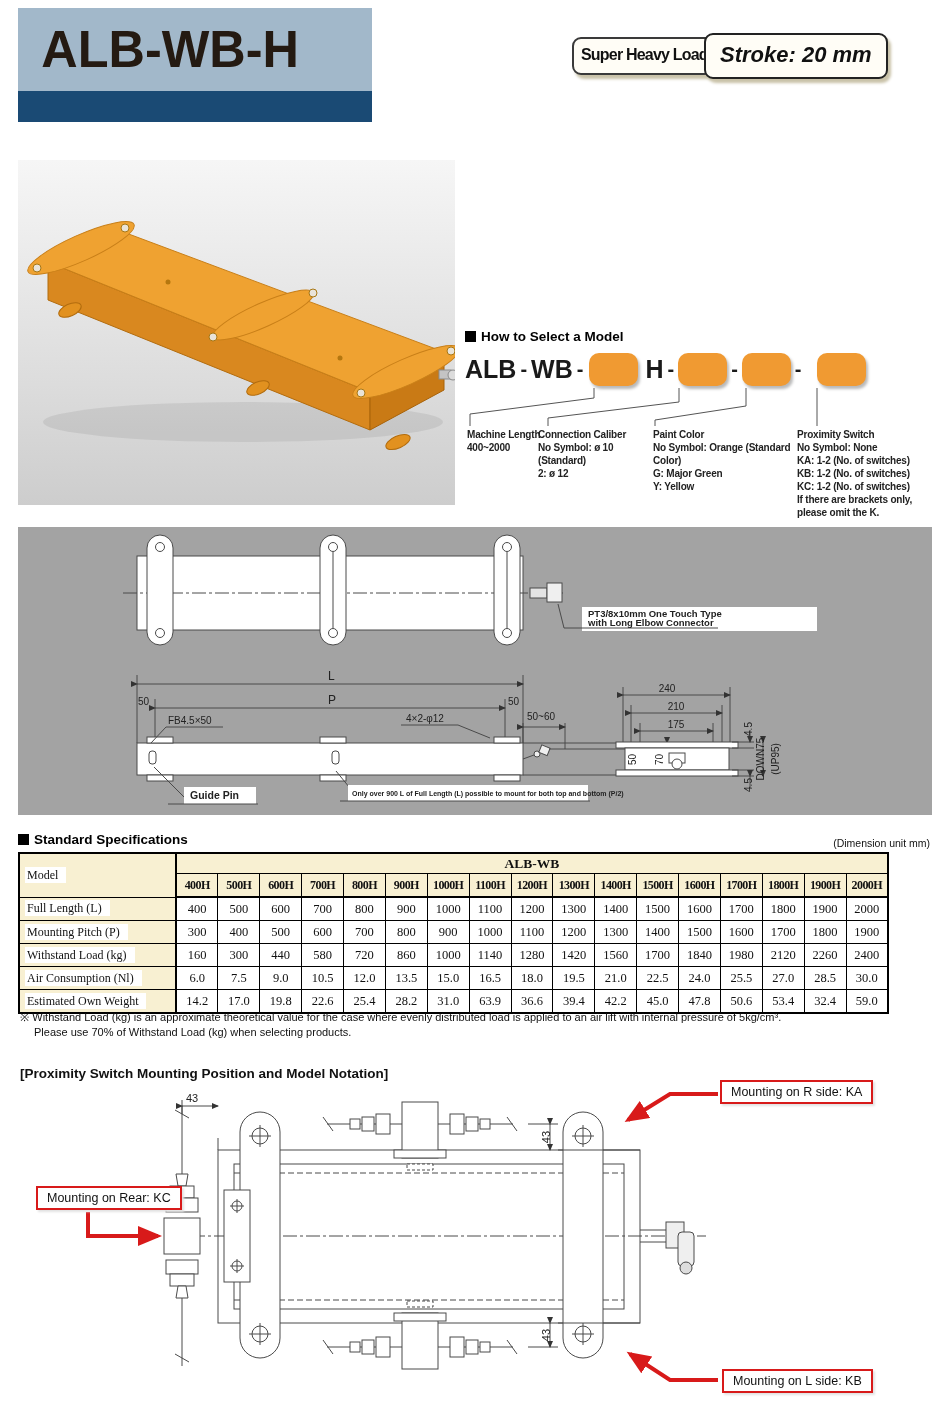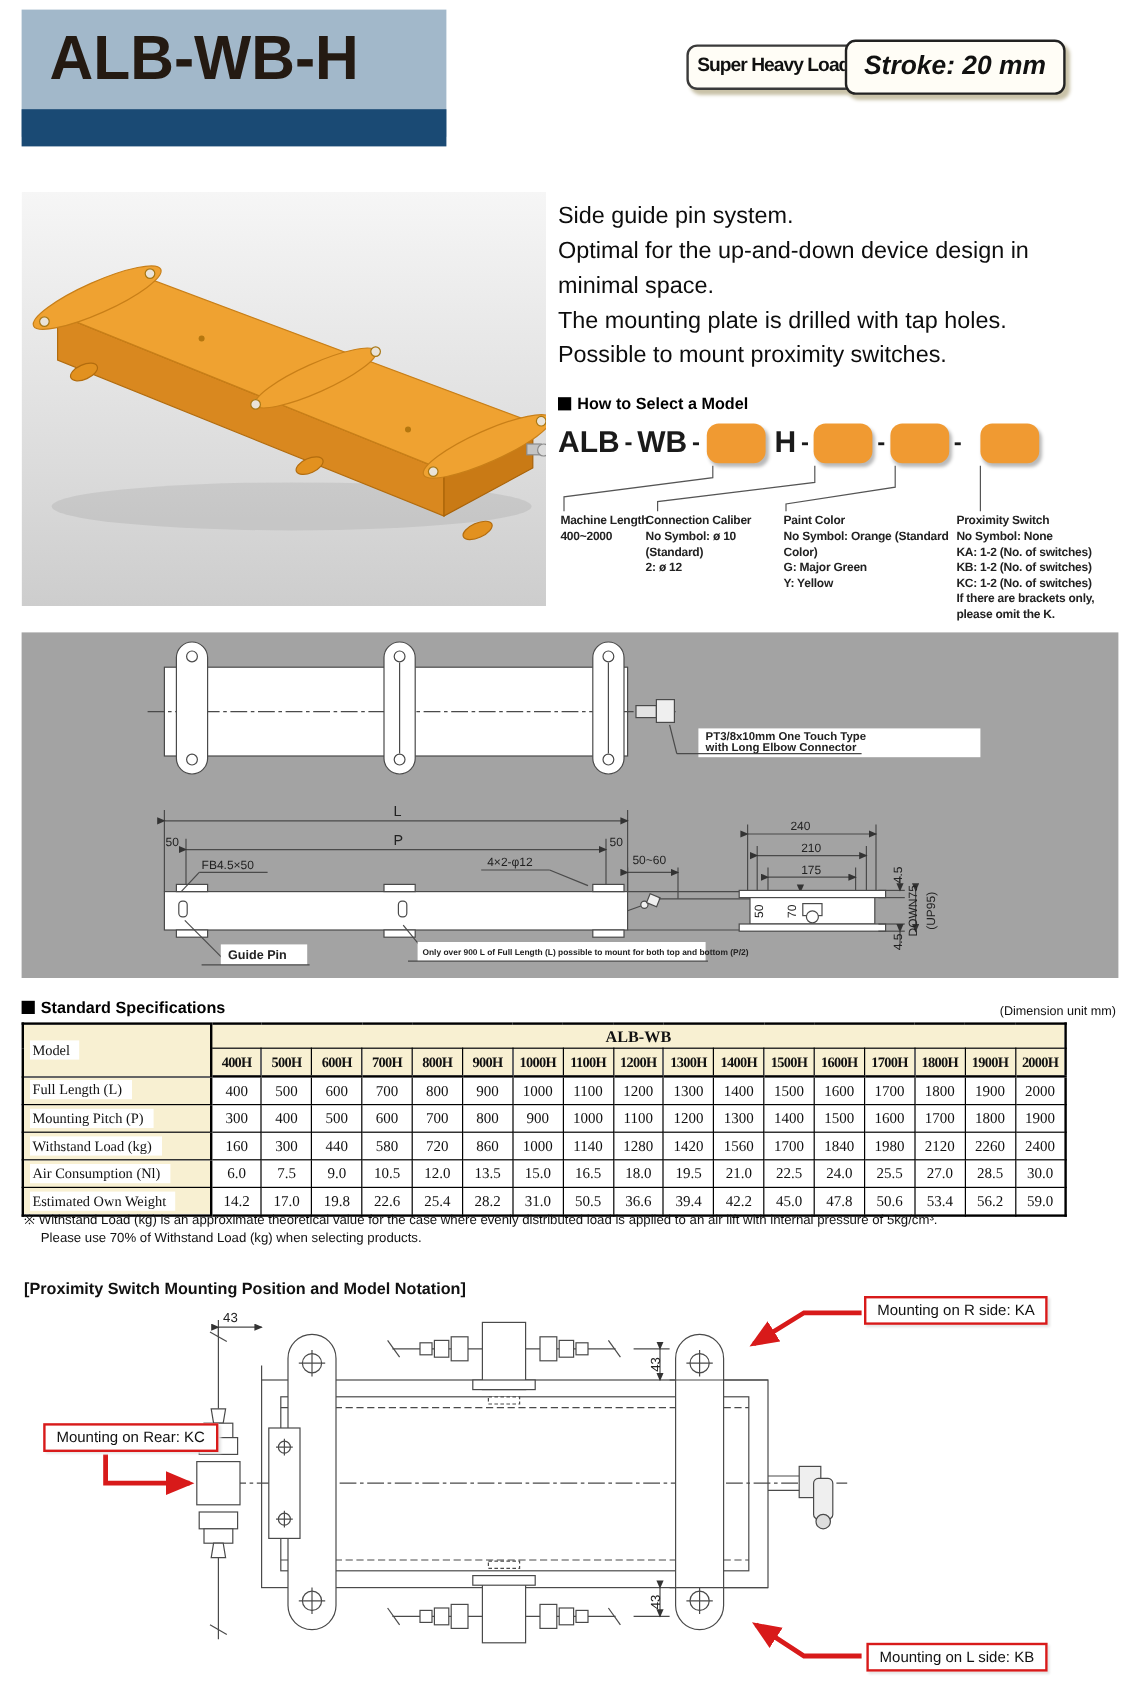--- a/index.html
+++ b/index.html
@@ -93,27 +93,20 @@
       <circle cx="343" cy="233" r="4" fill="#e9e3d8" stroke="#a87713"></circle>
     <ellipse cx="52" cy="150" rx="12" ry="6" transform="rotate(-24 52 150)" fill="#e2911f" stroke="#b26c0e"></ellipse>
     <ellipse cx="240" cy="228" rx="12" ry="6" transform="rotate(-24 240 228)" fill="#e2911f" stroke="#b26c0e"></ellipse>
     <ellipse cx="380" cy="282" rx="13" ry="6" transform="rotate(-24 380 282)" fill="#e2911f" stroke="#b26c0e"></ellipse>
     <rect x="421" y="210" width="12" height="9" fill="#c4c4c4" stroke="#8b8b8b"></rect>
     <circle cx="435" cy="215" r="5" fill="#dcdcdc" stroke="#8b8b8b"></circle>
     <circle cx="150" cy="122" r="2.5" fill="#b5770f"></circle>
       <circle cx="322" cy="198" r="2.5" fill="#b5770f"></circle>
   </svg>
 
-  <div class="abs desc">
-    <div>Side guide pin system.</div>
-    <div>Optimal for the up-and-down device design in</div>
-    <div>minimal space.</div>
-    <div>The mounting plate is drilled with tap holes.</div>
-    <div>Possible to mount proximity switches.</div>
-  </div>
 
   <div class="abs sec-head" style="left:465px;top:329px;justify-content:flex-end;">
     <span class="sq"></span>
     <span>How to Select a Model</span>
   </div>
 
   <div class="abs code-row">
     <span class="code-txt">ALB</span>
     <span class="code-dash">-</span>
     <span class="code-txt">WB</span>
@@ -386,29 +379,29 @@
         </tr>
         <tr>
           <td class="lbl"><span class="strip">Estimated Own Weight</span></td>
           <td class="val">14.2</td>
           <td class="val">17.0</td>
           <td class="val">19.8</td>
           <td class="val">22.6</td>
           <td class="val">25.4</td>
           <td class="val">28.2</td>
           <td class="val">31.0</td>
-          <td class="val">50.5</td>
+          <td class="val">63.9</td>
           <td class="val">36.6</td>
           <td class="val">39.4</td>
           <td class="val">42.2</td>
           <td class="val">45.0</td>
           <td class="val">47.8</td>
           <td class="val">50.6</td>
           <td class="val">53.4</td>
-          <td class="val">56.2</td>
+          <td class="val">32.4</td>
           <td class="val">59.0</td>
         </tr>
       </tbody>
     </table>
 
   <div class="abs footnote">
     <div>※ Withstand Load (kg) is an approximate theoretical value for the case where evenly distributed load is applied to an air lift with internal pressure of 5kg/cm³.</div>
     <div class="ind">Please use 70% of Withstand Load (kg) when selecting products.</div>
   </div>
 

